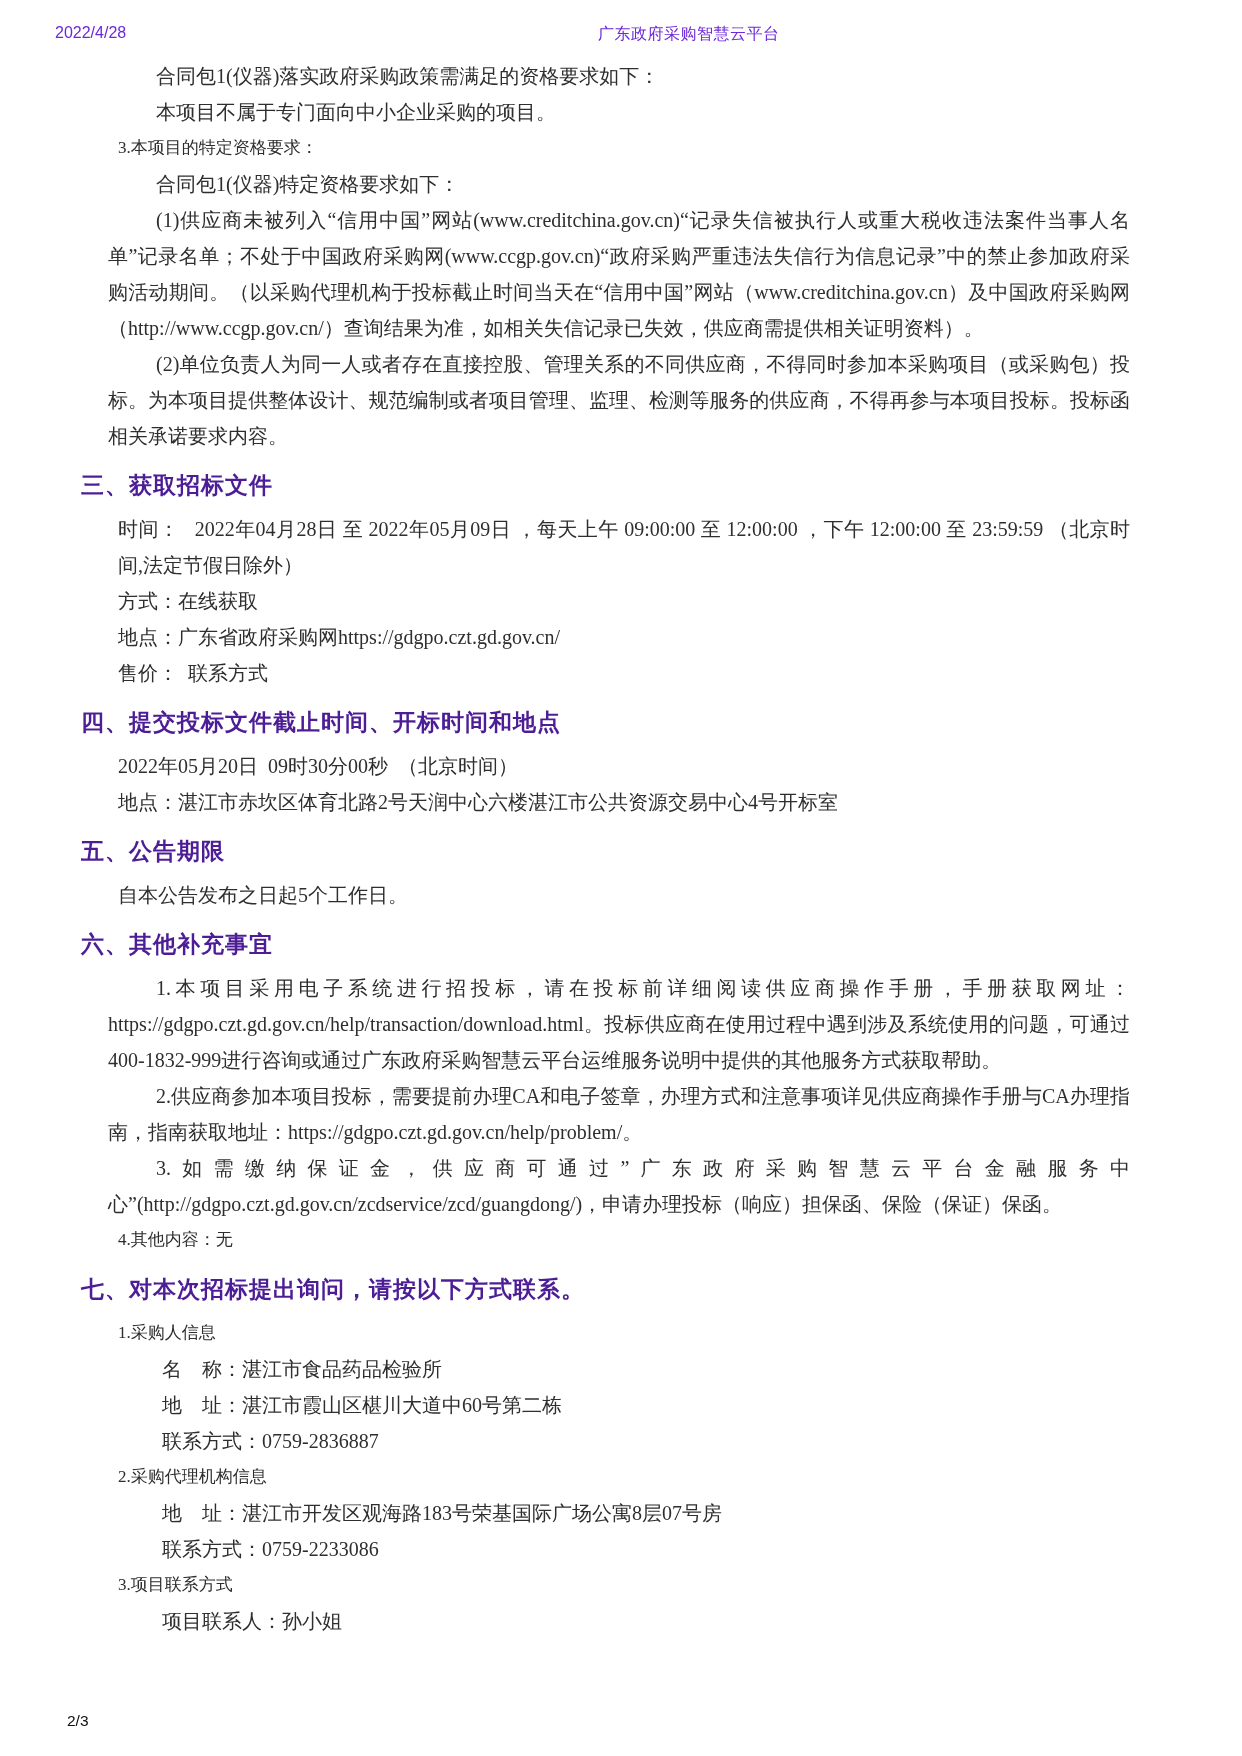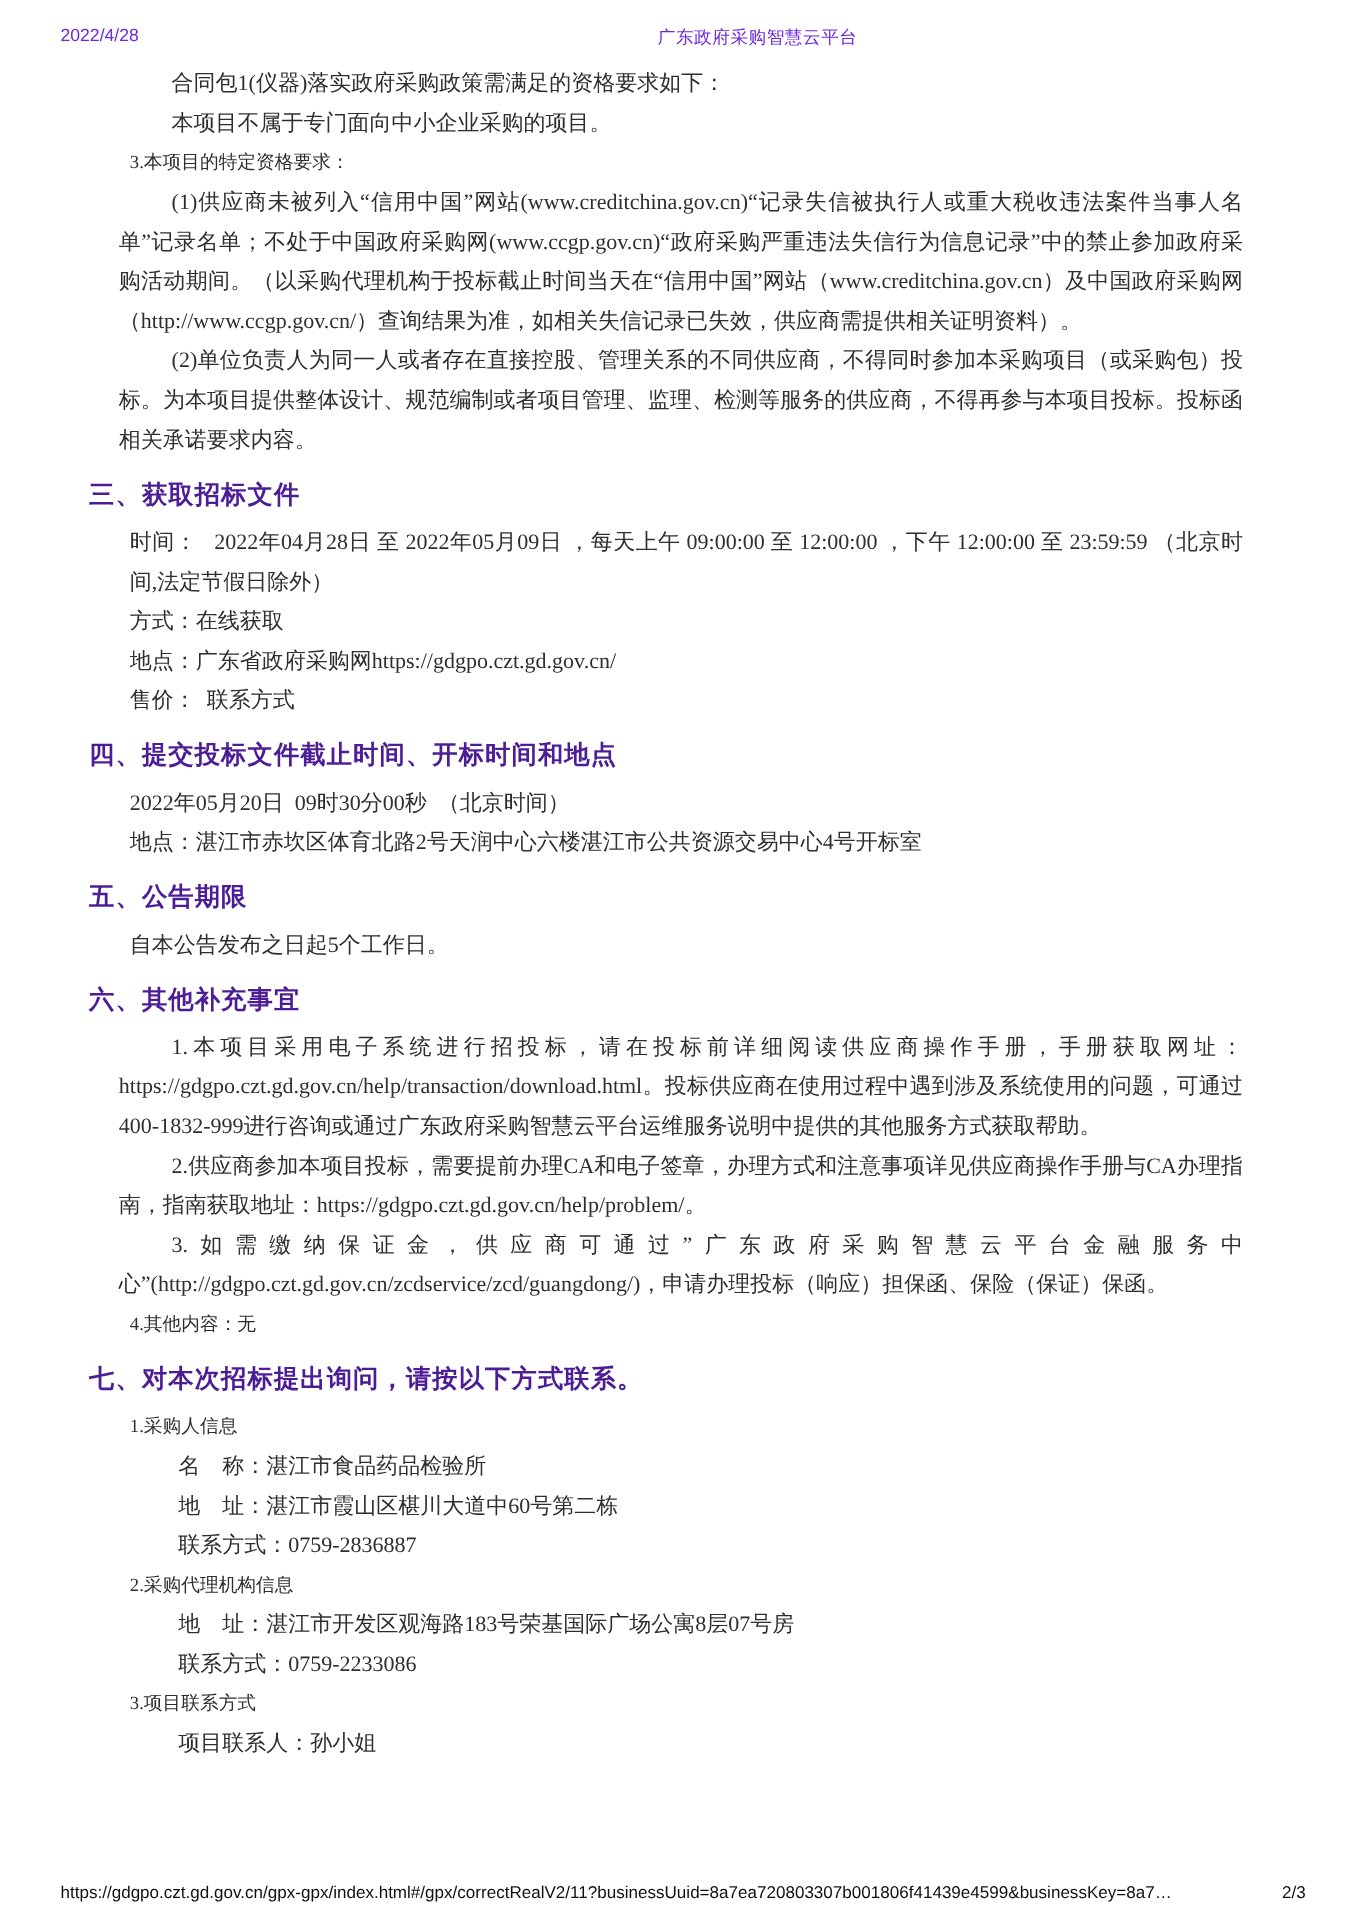--- a/index.html
+++ b/index.html
@@ -76,20 +76,21 @@
 <header class="page-header">
   <span class="header-date">2022/4/28</span>
   <span class="header-title">广东政府采购智慧云平台</span>
 </header>
 
 <main class="content">
 
   <p class="indent">合同包1(仪器)落实政府采购政策需满足的资格要求如下：</p>
   <p class="indent">本项目不属于专门面向中小企业采购的项目。</p>
   <p class="subitem">3.本项目的特定资格要求：</p>
+  <p class="indent">合同包1(仪器)特定资格要求如下：</p>
   <p class="indent justify">(1)供应商未被列入“信用中国”网站(www.creditchina.gov.cn)“记录失信被执行人或重大税收违法案件当事人名单”记录名单；不处于中国政府采购网(www.ccgp.gov.cn)“政府采购严重违法失信行为信息记录”中的禁止参加政府采购活动期间。（以采购代理机构于投标截止时间当天在“信用中国”网站（www.creditchina.gov.cn）及中国政府采购网（http://www.ccgp.gov.cn/）查询结果为准，如相关失信记录已失效，供应商需提供相关证明资料）。</p>
   <p class="indent justify">(2)单位负责人为同一人或者存在直接控股、管理关系的不同供应商，不得同时参加本采购项目（或采购包）投标。为本项目提供整体设计、规范编制或者项目管理、监理、检测等服务的供应商，不得再参与本项目投标。投标函相关承诺要求内容。</p>
 
   <h2 class="sec">三、获取招标文件</h2>
   <p class="label-line justify">时间：  2022年04月28日 至 2022年05月09日 ，每天上午 09:00:00 至 12:00:00 ，下午 12:00:00 至 23:59:59 （北京时间,法定节假日除外）</p>
   <p class="label-line">方式：在线获取</p>
   <p class="label-line">地点：广东省政府采购网https://gdgpo.czt.gd.gov.cn/</p>
   <p class="label-line">售价： 联系方式</p>
 
   <h2 class="sec">四、提交投标文件截止时间、开标时间和地点</h2>
@@ -112,15 +113,14 @@
   <p class="detail">联系方式：0759-2836887</p>
   <p class="subitem">2.采购代理机构信息</p>
   <p class="detail">地　址：湛江市开发区观海路183号荣基国际广场公寓8层07号房</p>
   <p class="detail">联系方式：0759-2233086</p>
   <p class="subitem">3.项目联系方式</p>
   <p class="detail">项目联系人：孙小姐</p>
 
 </main>
 
 <footer class="page-footer">
-  <span class="footer-url">https://gdgpo.czt.gd.gov.cn/gpx-gpx/index.html#/gpx/correctRealV2/11?businessUuid=8a7ea720803307b001806f41439e4599&amp;businessKey=8a7…</span>
   <span class="footer-page">2/3</span>
 </footer>
 
 </body></html>

